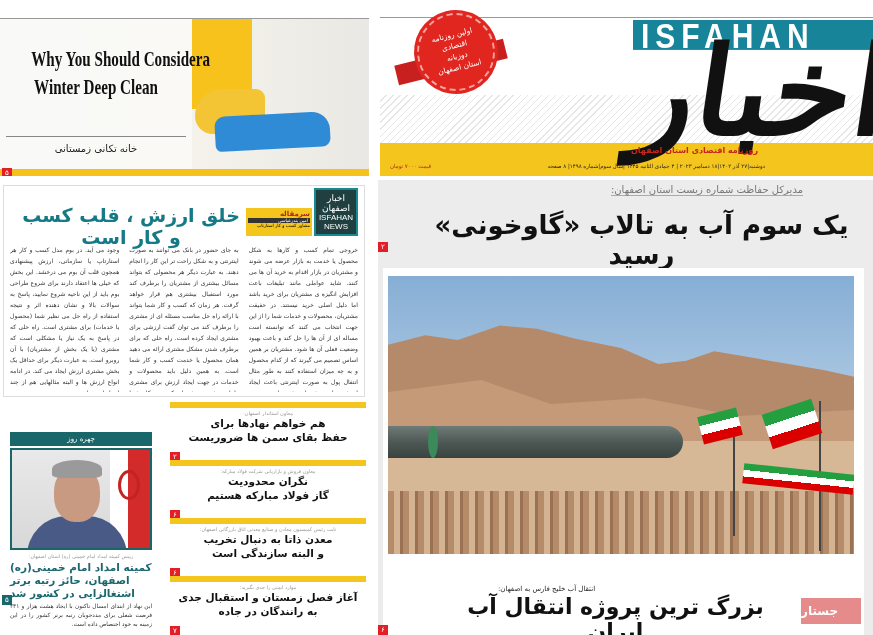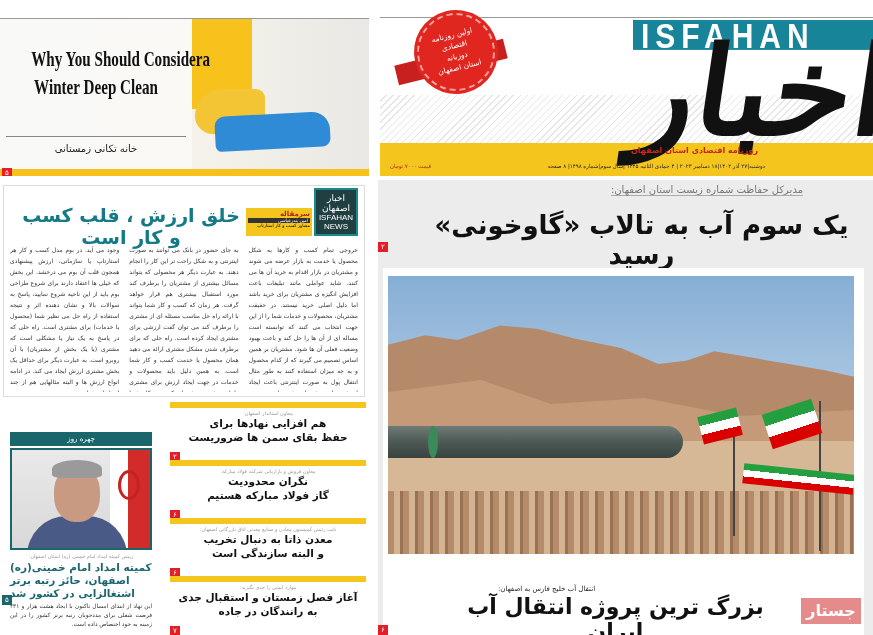--- a/index.html
+++ b/index.html
@@ -74,21 +74,21 @@
 #main .mtn2{position:absolute;left:0;top:80px;width:466px;height:120px;background:#c49a78;clip-path:polygon(0 30%,20% 20%,35% 40%,55% 35%,75% 50%,100% 45%,100% 100%,0 100%)}
 #main .ground{position:absolute;left:0;top:165px;width:466px;height:113px;background:#d7b896}
 #main .pipe{position:absolute;left:0;top:150px;width:295px;height:32px;background:linear-gradient(180deg,#6f7b77 0,#4e5956 50%,#39423f 100%);border-radius:0 16px 16px 0}
 #main .pipe-end{position:absolute;left:40px;top:150px;width:10px;height:32px;background:#3b8a59;border-radius:50%}
 #main .trench{position:absolute;left:0;top:215px;width:466px;height:63px;background:repeating-linear-gradient(90deg,#b58c6a 0 6px,#d4b393 6px 12px,#9b7153 12px 15px)}
 #main .flag{position:absolute;width:40px;height:28px;background:linear-gradient(180deg,#239f40 0 33%,#fff 33% 66%,#da0000 66%)}
 #main .pole{position:absolute;width:2px;background:#444}
 #main .banner{position:absolute;left:355px;top:193px;width:111px;height:20px;background:linear-gradient(180deg,#239f40 0 33%,#fff 33% 66%,#da0000 66%);transform:rotate(6deg)}
 #main .subkicker{position:absolute;left:120px;right:127px;top:405px;text-align:left;direction:rtl;font-size:7px;color:#222}
 #main .subhead{position:absolute;left:80px;right:100px;top:414px;text-align:center;direction:rtl;font-size:22px;font-weight:bold;color:#111;letter-spacing:-1px}
-#main .jostar{position:absolute;right:12px;top:418px;width:60px;height:26px;background:#e68b8b;color:#fff;font-size:16px;font-weight:bold;text-align:center;line-height:26px}
+#main .jostar{position:absolute;right:12px;top:418px;width:60px;height:26px;background:#e68b8b;color:#fff;font-size:12px;font-weight:bold;text-align:left;line-height:26px}
 #main .pg-b{position:absolute;left:0;top:445px}
 </style>
 </head>
 <body>
 
 <div id="masthead">
   <div class="topline"></div>
   <div class="en-band">ISFAHAN NEWS</div>
   <div class="stripes"></div>
   <div class="yellow"></div>
@@ -156,21 +156,21 @@
   <div class="caption">رییس کمیته امداد امام خمینی (ره) استان اصفهان:</div>
   <div class="title">کمیته امداد امام خمینی(ره) اصفهان، حائز رتبه برتر اشتغالزایی در کشور شد</div>
   <div class="lead">این نهاد از ابتدای امسال تاکنون با ایجاد هشت هزار و ۲۳۱ فرصت شغلی برای مددجویان رتبه برتر کشور را در این زمینه به خود اختصاص داده است.</div>
   <span class="pg">۵</span>
 </div>
 
 <div id="briefs">
   <div class="brief">
     <div class="topbar"></div>
     <div class="kicker">معاون استاندار اصفهان:</div>
-    <div class="head">هم افزایی نهادها برای</div>
+    <div class="head">هم خواهم نهادها برای</div>
     <div class="head">حفظ بقای سمن ها ضروریست</div>
     <span class="pg">۲</span>
   </div>
   <div class="brief">
     <div class="topbar"></div>
     <div class="kicker">معاون فروش و بازاریابی شرکت فولاد مبارکه:</div>
     <div class="head">نگران محدودیت</div>
     <div class="head">گاز فولاد مبارکه هستیم</div>
     <span class="pg">۶</span>
   </div>

